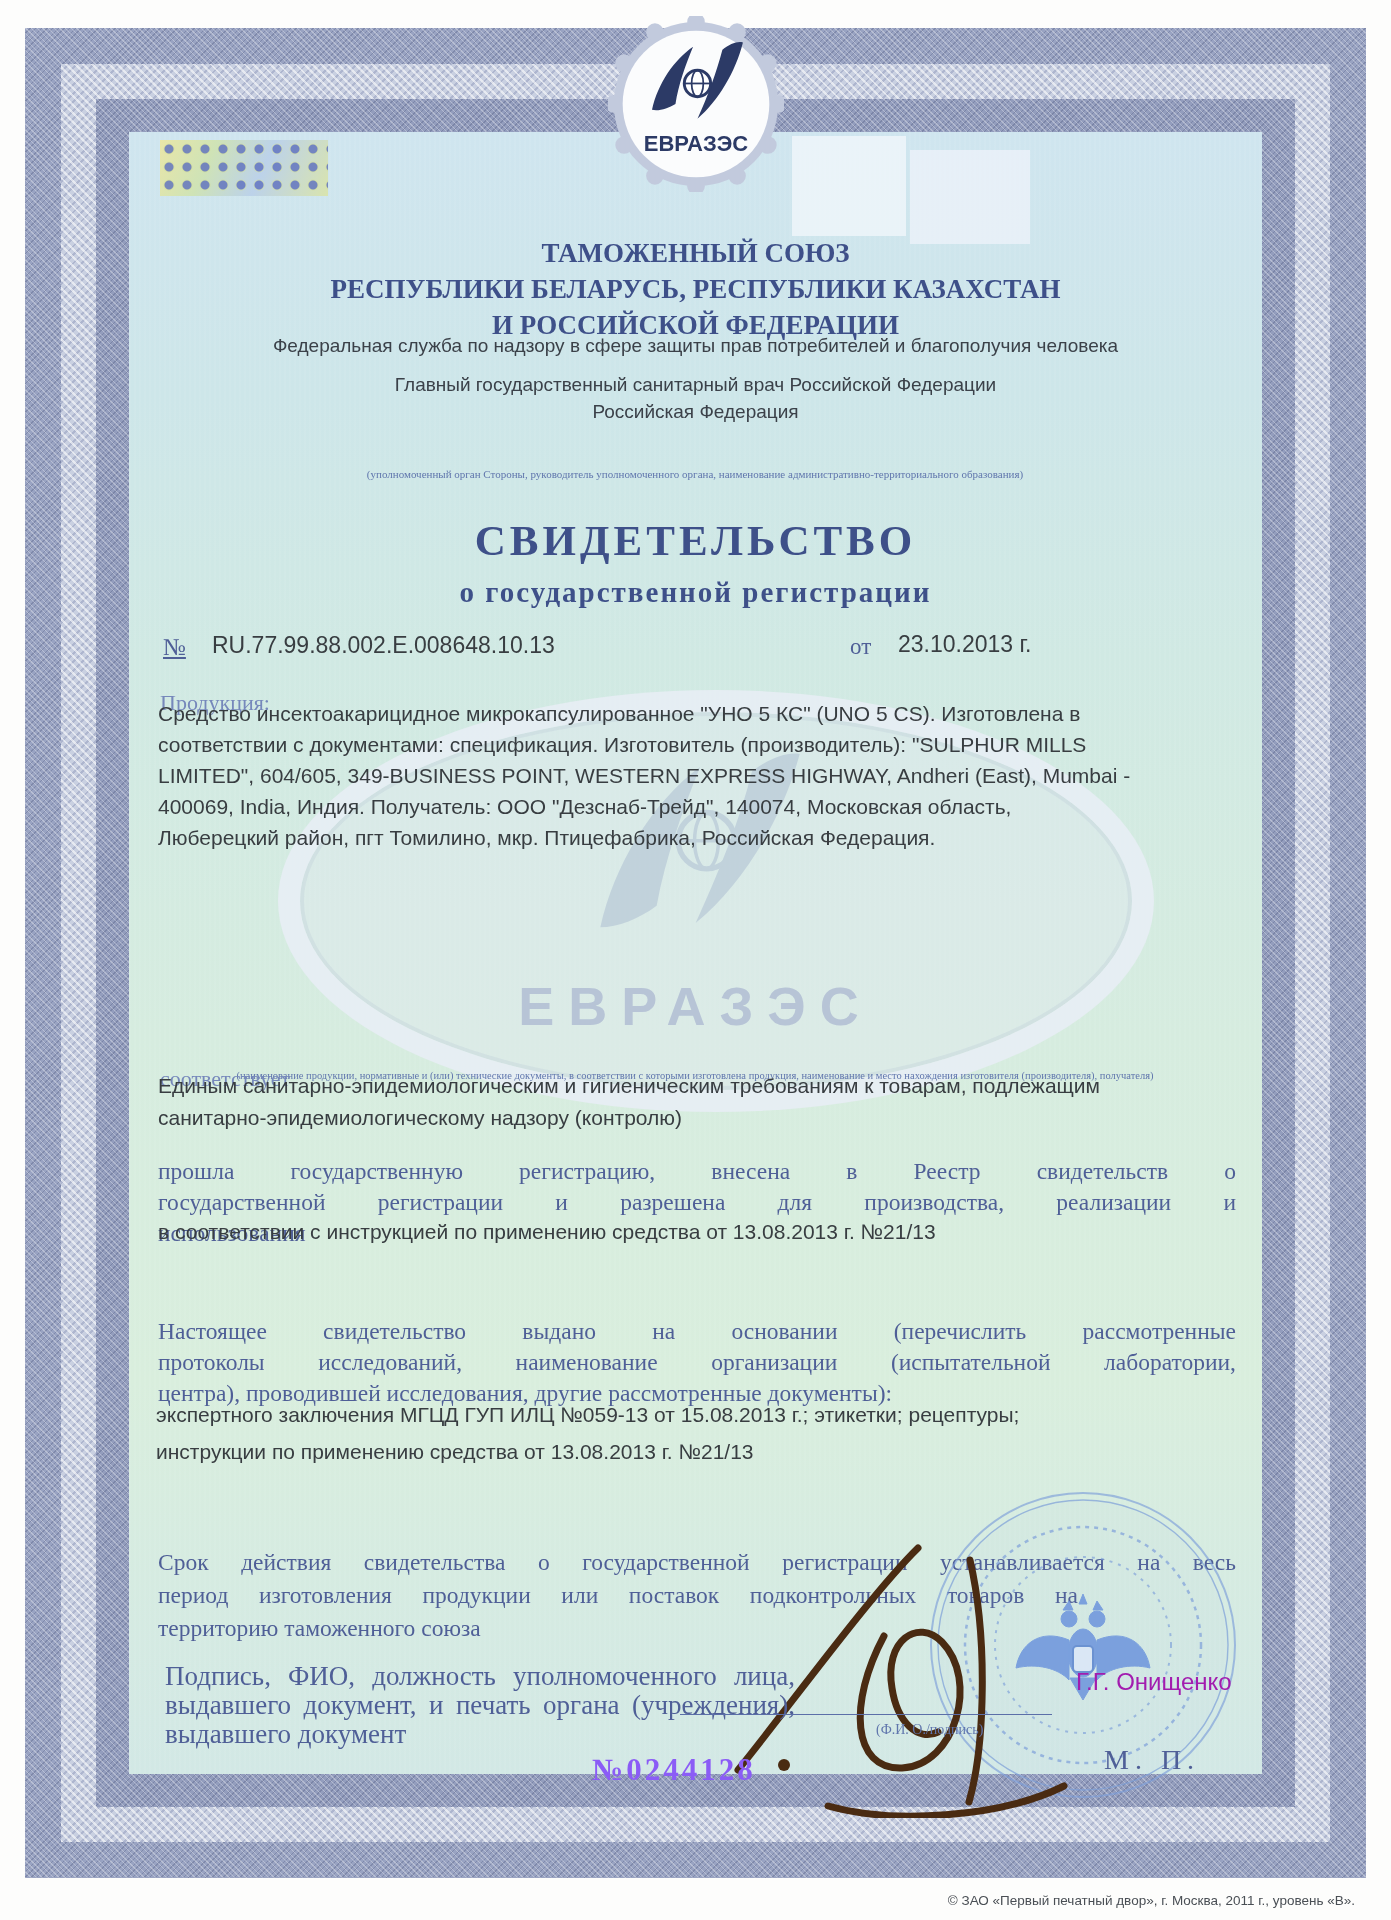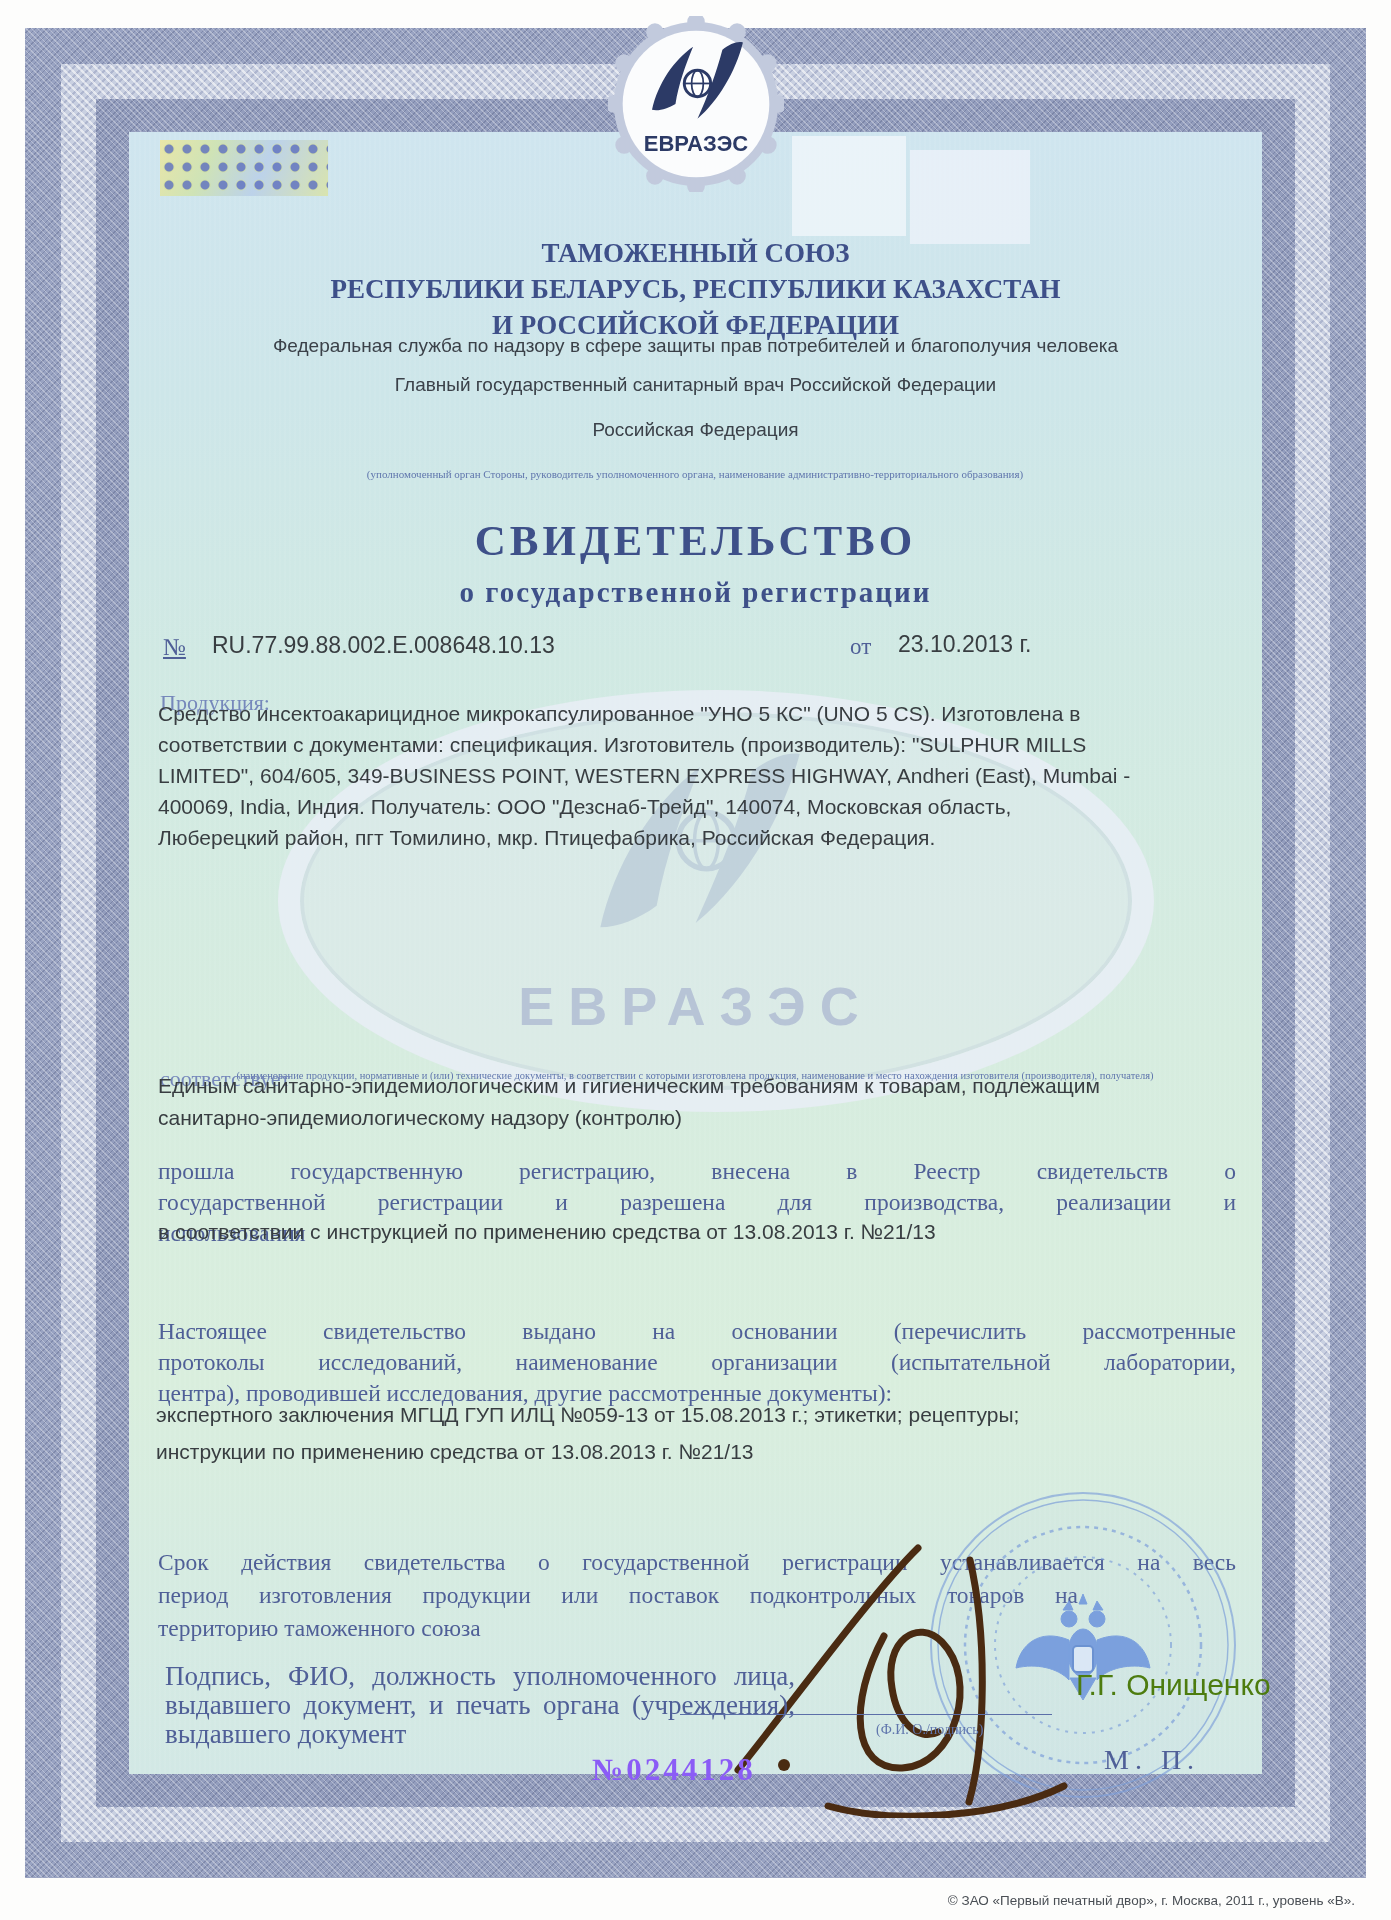--- a/index.html
+++ b/index.html
@@ -106,21 +106,21 @@
       <line x1="52" y1="46" x2="70" y2="46" stroke="#2c3a66" stroke-width="1.2"></line>
     </g>
     <text x="60" y="92" text-anchor="middle" font-family="Liberation Sans, sans-serif" font-size="15" font-weight="bold" fill="#2c3a66">ЕВРАЗЭС</text>
   </svg>
 
   <div class="serifhead" style="top:238px;font-size:27px;">ТАМОЖЕННЫЙ СОЮЗ</div>
   <div class="serifhead" style="top:274px;font-size:27px;">РЕСПУБЛИКИ БЕЛАРУСЬ, РЕСПУБЛИКИ КАЗАХСТАН</div>
   <div class="serifhead" style="top:310px;font-size:27px;">И РОССИЙСКОЙ ФЕДЕРАЦИИ</div>
   <div class="sanshead" style="top:335px;">Федеральная служба по надзору в сфере защиты прав потребителей и благополучия человека</div>
   <div class="sanshead" style="top:374px;">Главный государственный санитарный врач Российской Федерации</div>
-  <div class="sanshead" style="top:419px;">Российская Федерация</div>
+  <div class="sanshead" style="top:401px;">Российская Федерация</div>
   <div class="tinynote" style="left:200px;width:990px;top:468px;">(уполномоченный орган Стороны, руководитель уполномоченного органа, наименование административно-территориального образования)</div>
 
   <div class="serifhead" style="top:516px;font-size:43px;letter-spacing:4px;">СВИДЕТЕЛЬСТВО</div>
   <div class="serifhead" style="top:576px;font-size:29px;letter-spacing:2px;">о государственной регистрации</div>
 
   <div class="tl preprint" style="left:163px;top:634px;font-size:24px;text-decoration:underline;">№</div>
   <div class="tl typed" style="left:212px;top:632px;font-size:23px;">RU.77.99.88.002.Е.008648.10.13</div>
   <div class="tl preprint" style="left:850px;top:634px;font-size:23px;">от</div>
   <div class="tl typed" style="left:898px;top:631px;font-size:23px;">23.10.2013 г.</div>
 
@@ -193,20 +193,20 @@
   </svg>
 
   <div class="block preprint" style="left:165px;top:1662px;width:630px;font-size:27px;line-height:29px;">
     <div class="just">Подпись, ФИО, должность уполномоченного лица,</div>
     <div class="just">выдавшего документ, и печать органа (учреждения),</div>
     <div>выдавшего документ</div>
   </div>
 
   <div class="sigline" style="left:680px;top:1714px;width:372px;"></div>
   <div class="tl preprint" style="left:876px;top:1722px;font-size:14px;color:#6076ad;">(Ф.И. О./подпись)</div>
-  <div class="tl typed" style="left:1076px;top:1668px;font-size:30px;color:#4d7c0f;">Г.Г. Онищенко</div>
+  <div class="tl typed" style="left:1076px;top:1668px;font-size:24px;color:#a21caf;">Г.Г. Онищенко</div>
   <div class="tl preprint" style="left:1104px;top:1744px;font-size:28px;letter-spacing:6px;">М. П.</div>
 
   <div class="serial" style="left:592px;top:1752px;">№0244128</div>
 
   <div class="footer">© ЗАО «Первый печатный двор», г. Москва, 2011 г., уровень «В».</div>
 
 </div>
 
 </body></html>

